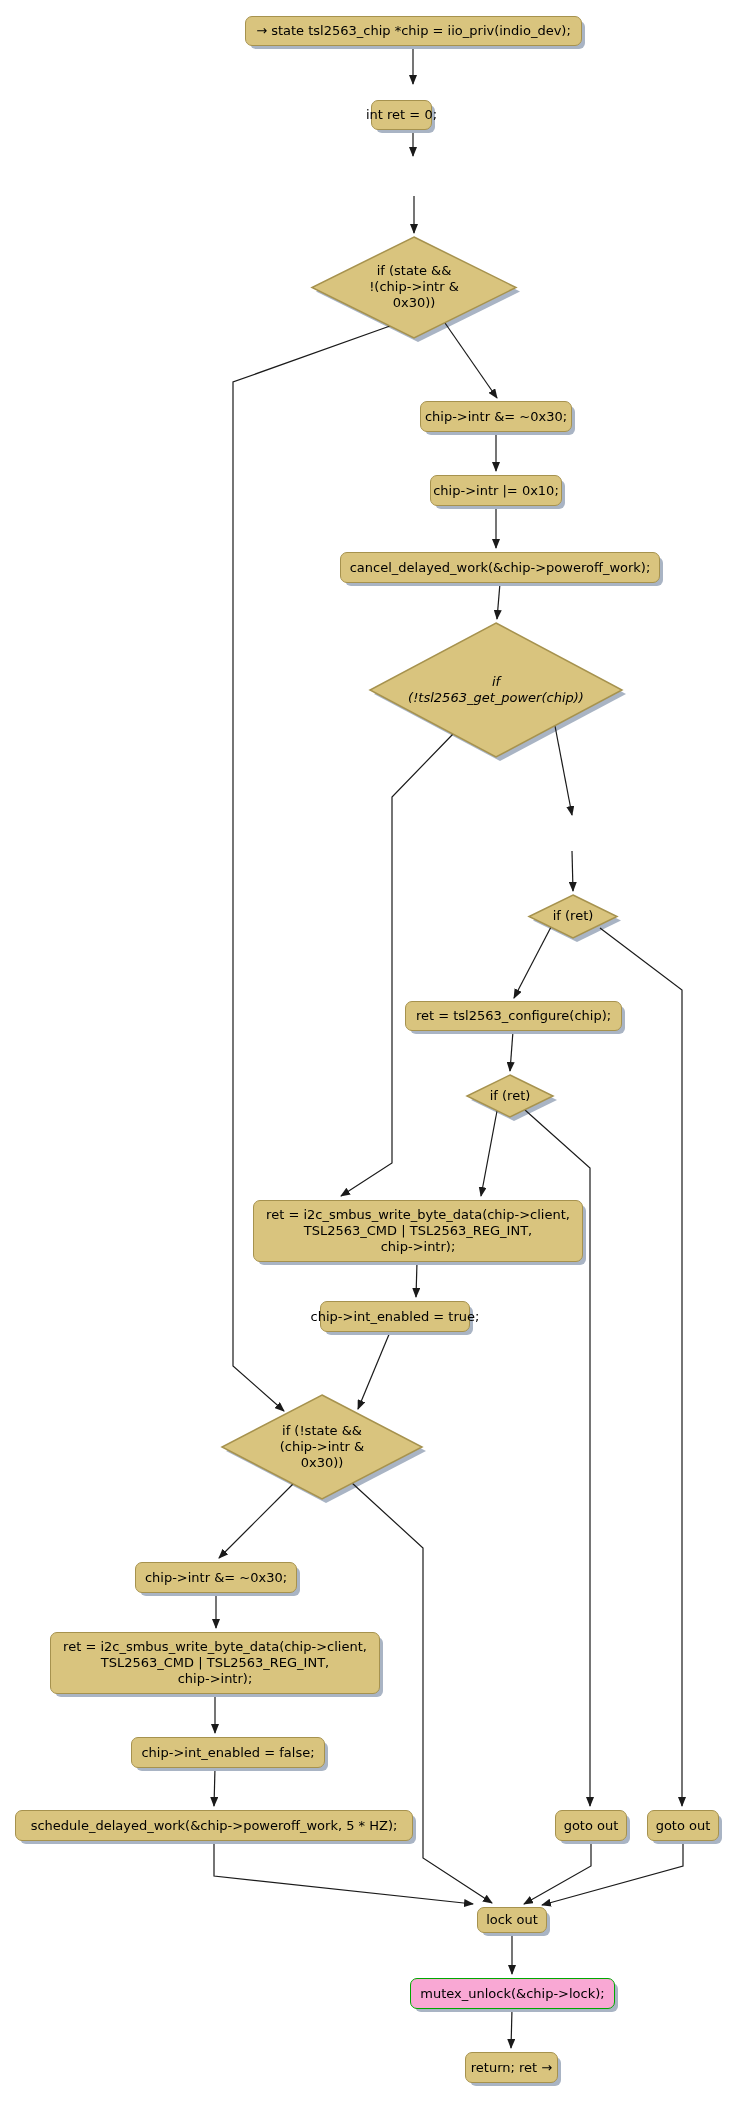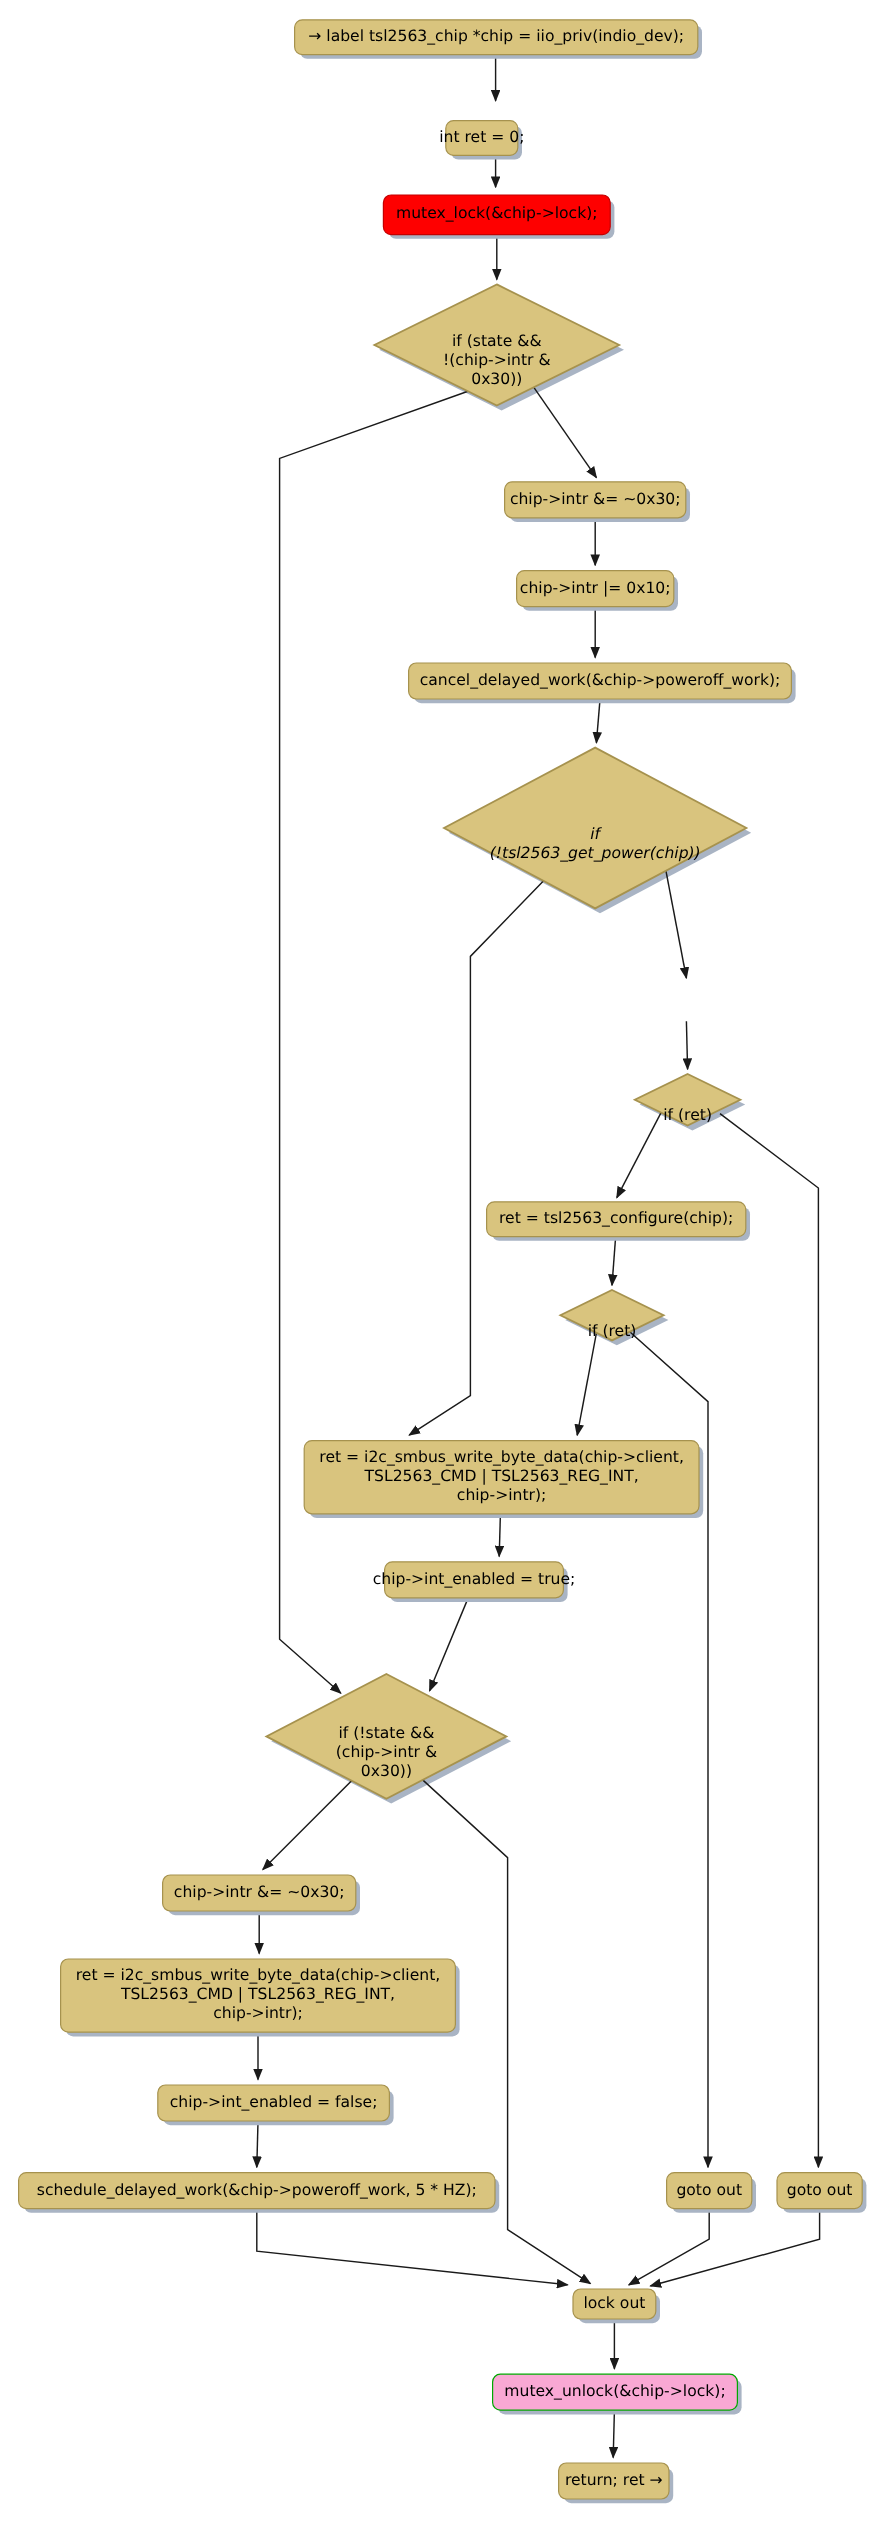--- a/index.html
+++ b/index.html
@@ -28,21 +28,20 @@
   .node.oneline{white-space:nowrap;}
   .lock{background:#FE0000;border-color:#C40000;}
   .unlock{background:#f9a8d4;border-color:#00A800;}
   .dlabel{
     position:absolute;
     z-index:3;
     transform:translate(-50%,-50%);
     font-size:13px;line-height:16px;color:#000;
     text-align:center;white-space:pre-line;
     pointer-events:none;
-    margin-top:14px;
   }
 </style>
 </head>
 <body>
 
 <div id="canvas">
 
   <svg id="edges" width="735" height="2101" viewBox="0 0 735 2101">
     <defs>
       <marker id="arrow" markerWidth="10" markerHeight="8" refX="9" refY="4" orient="auto" markerUnits="userSpaceOnUse">
@@ -91,25 +90,24 @@
 
     <g fill="#D9C47E" stroke="#A6924E" stroke-width="1.5">
       <polygon points="414,237 516,287.5 414,338 312,287.5"></polygon>
       <polygon points="496,623 622,690 496,757 370,690"></polygon>
       <polygon points="573,895 617,916.5 573,938 529,916.5"></polygon>
       <polygon points="510,1075 553,1096 510,1117 467,1096"></polygon>
       <polygon points="322,1395 422,1447 322,1499 222,1447"></polygon>
     </g>
   </svg>
 
-  <div class="node oneline" style="left:245px;top:16px;width:337px;height:30px;">→ label tsl2563_chip *chip = iio_priv(indio_dev);</div>
+  <div class="node oneline" style="left:245px;top:16px;width:337px;height:30px;">→ state tsl2563_chip *chip = iio_priv(indio_dev);</div>
 
   <div class="node oneline" style="left:371px;top:100px;width:61px;height:30px;">int ret = 0;</div>
 
-  <div class="node oneline lock" style="left:319px;top:162px;width:190px;height:34px;">mutex_lock(&amp;chip-&gt;lock);</div>
 
   <div class="node oneline" style="left:420px;top:401px;width:152px;height:31px;">chip-&gt;intr &amp;= ~0x30;</div>
 
   <div class="node oneline" style="left:430px;top:475px;width:132px;height:31px;">chip-&gt;intr |= 0x10;</div>
 
   <div class="node oneline" style="left:340px;top:552px;width:320px;height:31px;">cancel_delayed_work(&amp;chip-&gt;poweroff_work);</div>
 
 
   <div class="node oneline" style="left:405px;top:1001px;width:217px;height:30px;">ret = tsl2563_configure(chip);</div>
 

